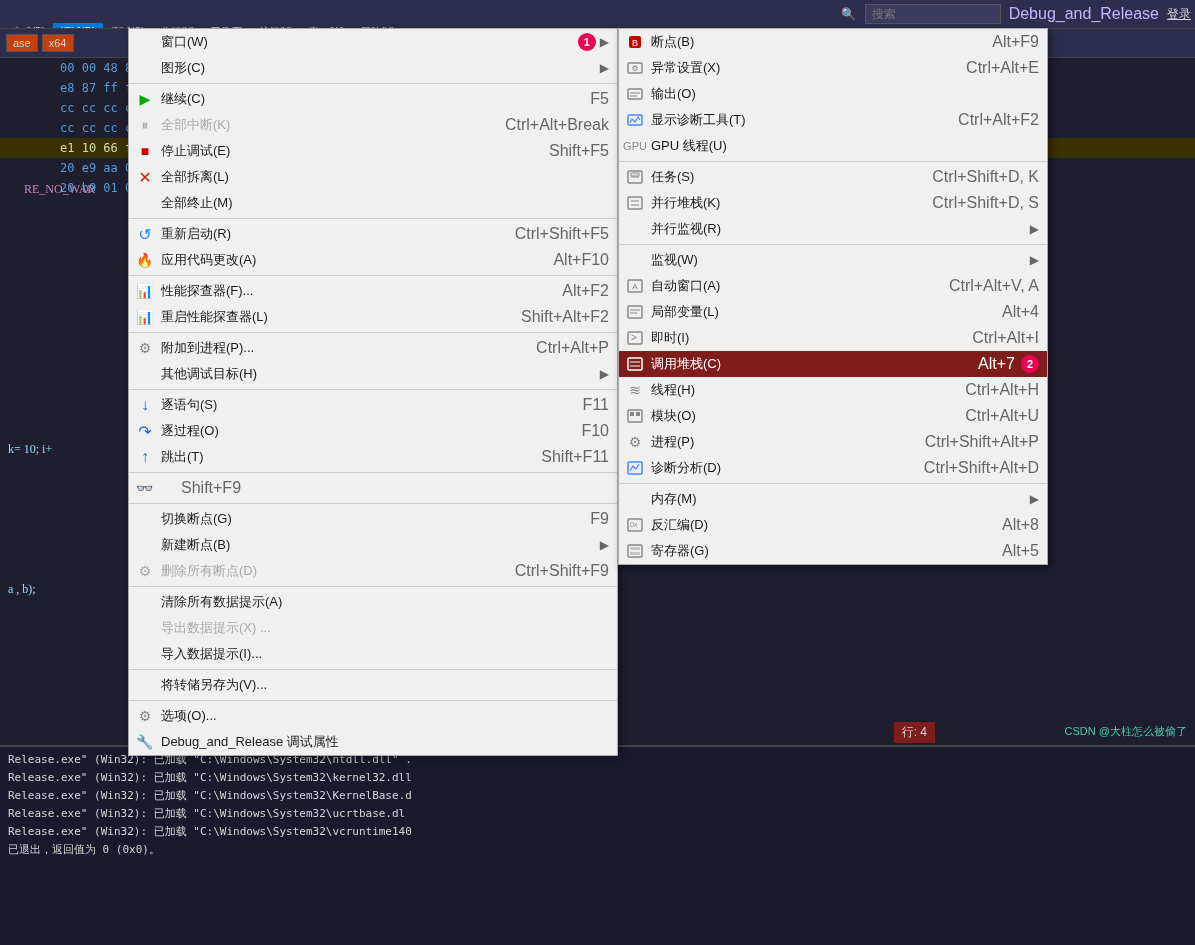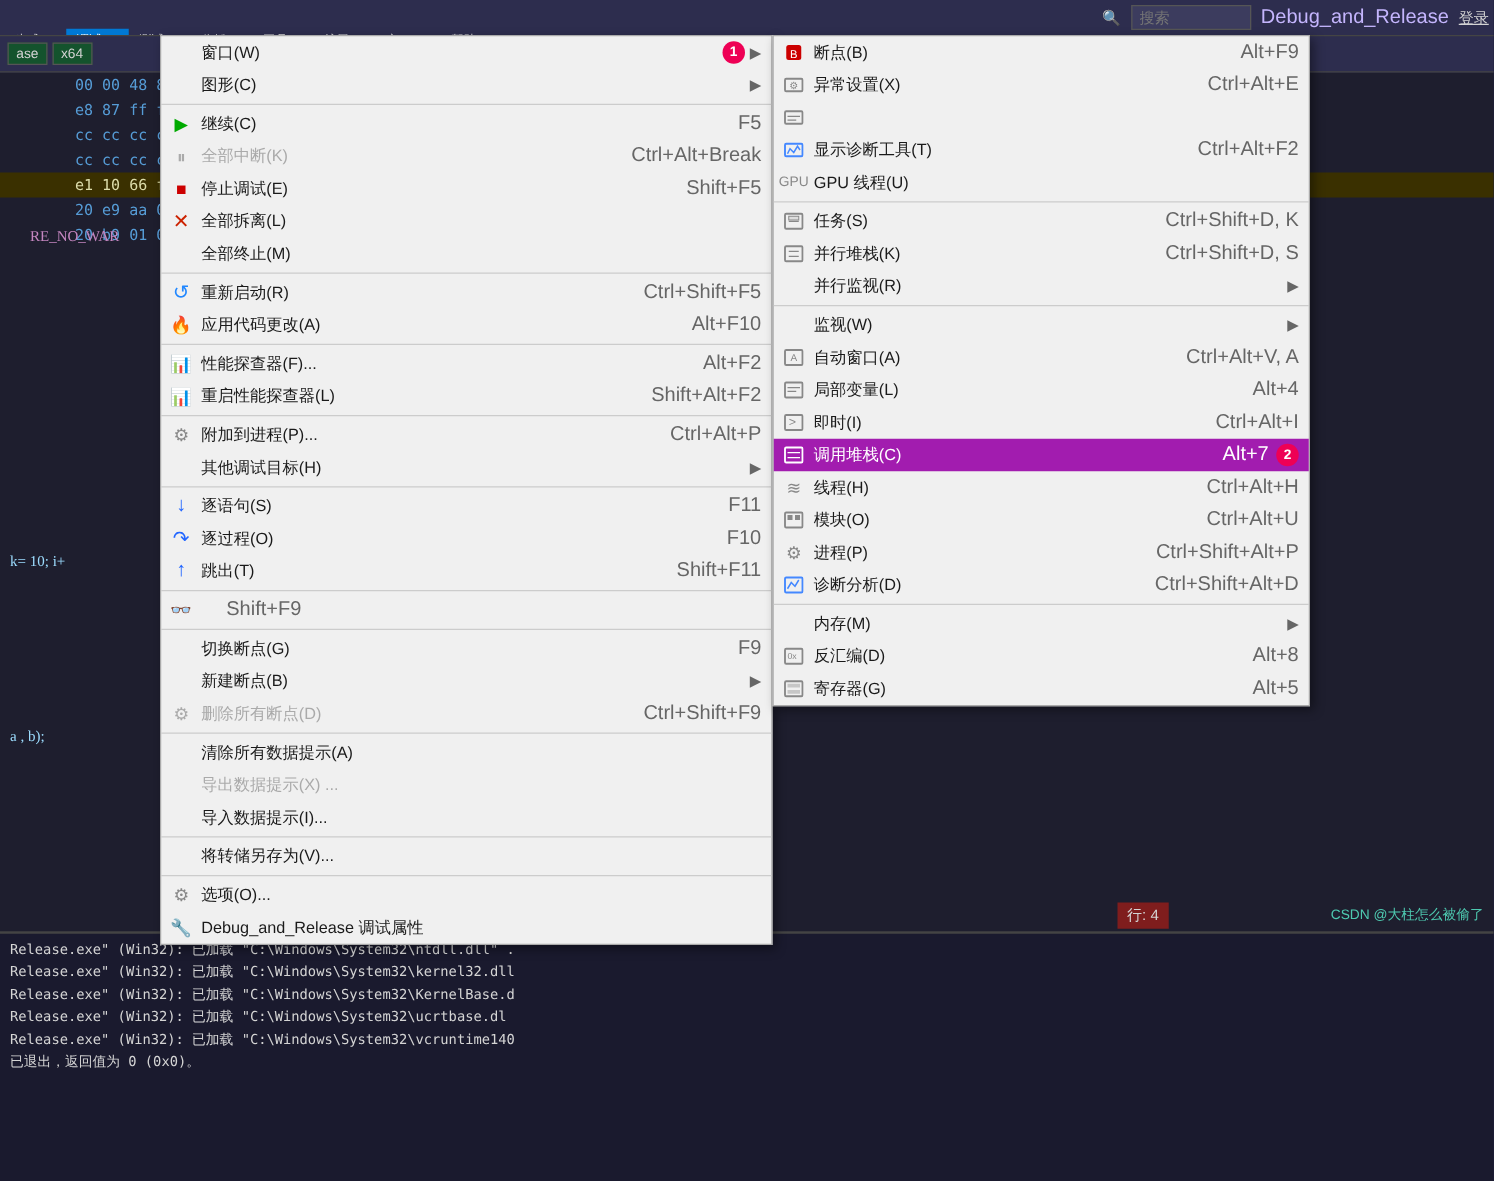--- a/index.html
+++ b/index.html
@@ -51,21 +51,21 @@
       gap: 8px;
       color: #d4d4d4;
       font-size: 12px;
     }
     .search-box {
       background: #3c3c5e;
       border: 1px solid #555;
       color: #fca5a5;
       padding: 2px 6px;
       font-size: 12px;
-      width: 96px;
+      width: 136px;
     }
     .branch-label {
       color: #c4b5fd;
       font-size: 16px;
     }
 
     
     .toolbar {
       position: absolute;
       top: 28px; left: 0; right: 0;
@@ -77,21 +77,21 @@
       align-items: center;
       padding: 0 6px;
       gap: 4px;
       z-index: 10;
     }
     .toolbar-btn {
       color: #d4d4d4;
       padding: 2px 6px;
       font-size: 11px;
       cursor: pointer;
-      background: #14532d;
+      background: #c2410c;
       border: 1px solid #555;
     }
 
     
     .code-area {
       position: absolute;
       top: 58px; left: 0; right: 0; bottom: 200px;
       background: #1e1e2e;
     }
     .code-line {
@@ -142,21 +142,21 @@
     .menu-item {
       display: flex;
       align-items: center;
       padding: 3px 8px 3px 32px;
       cursor: pointer;
       position: relative;
       min-height: 26px;
       color: #1a1a1a;
     }
     .menu-item.highlighted {
-      background: #a21caf;
+      background: #7f1d1d;
       color: #fff;
     }
     .menu-item.disabled {
       color: #aaa;
     }
     .menu-icon {
       position: absolute;
       left: 6px;
       width: 20px;
       height: 20px;
@@ -495,20 +495,21 @@
   </div>
 
   <div class="menu-item">
     <span class="menu-icon">
       <svg width="16" height="16" viewBox="0 0 16 16">
           <rect x="1" y="3" width="14" height="10" rx="1" fill="none" stroke="#888" stroke-width="1.5"></rect>
           <line x1="3" y1="7" x2="13" y2="7" stroke="#888" stroke-width="1"></line>
           <line x1="3" y1="10" x2="10" y2="10" stroke="#888" stroke-width="1"></line>
         </svg>
     </span>
+    <span class="menu-text">输出(O)</span>
     <span class="menu-shortcut"></span>
   </div>
 
   <div class="menu-item">
     <span class="menu-icon">
       <svg width="16" height="16" viewBox="0 0 16 16">
           <rect x="1" y="3" width="14" height="10" rx="1" fill="none" stroke="#4488ff" stroke-width="1.5"></rect>
           <polyline points="3,11 5,7 8,10 11,5 13,8" stroke="#4488ff" stroke-width="1.2" fill="none"></polyline>
         </svg>
     </span>

